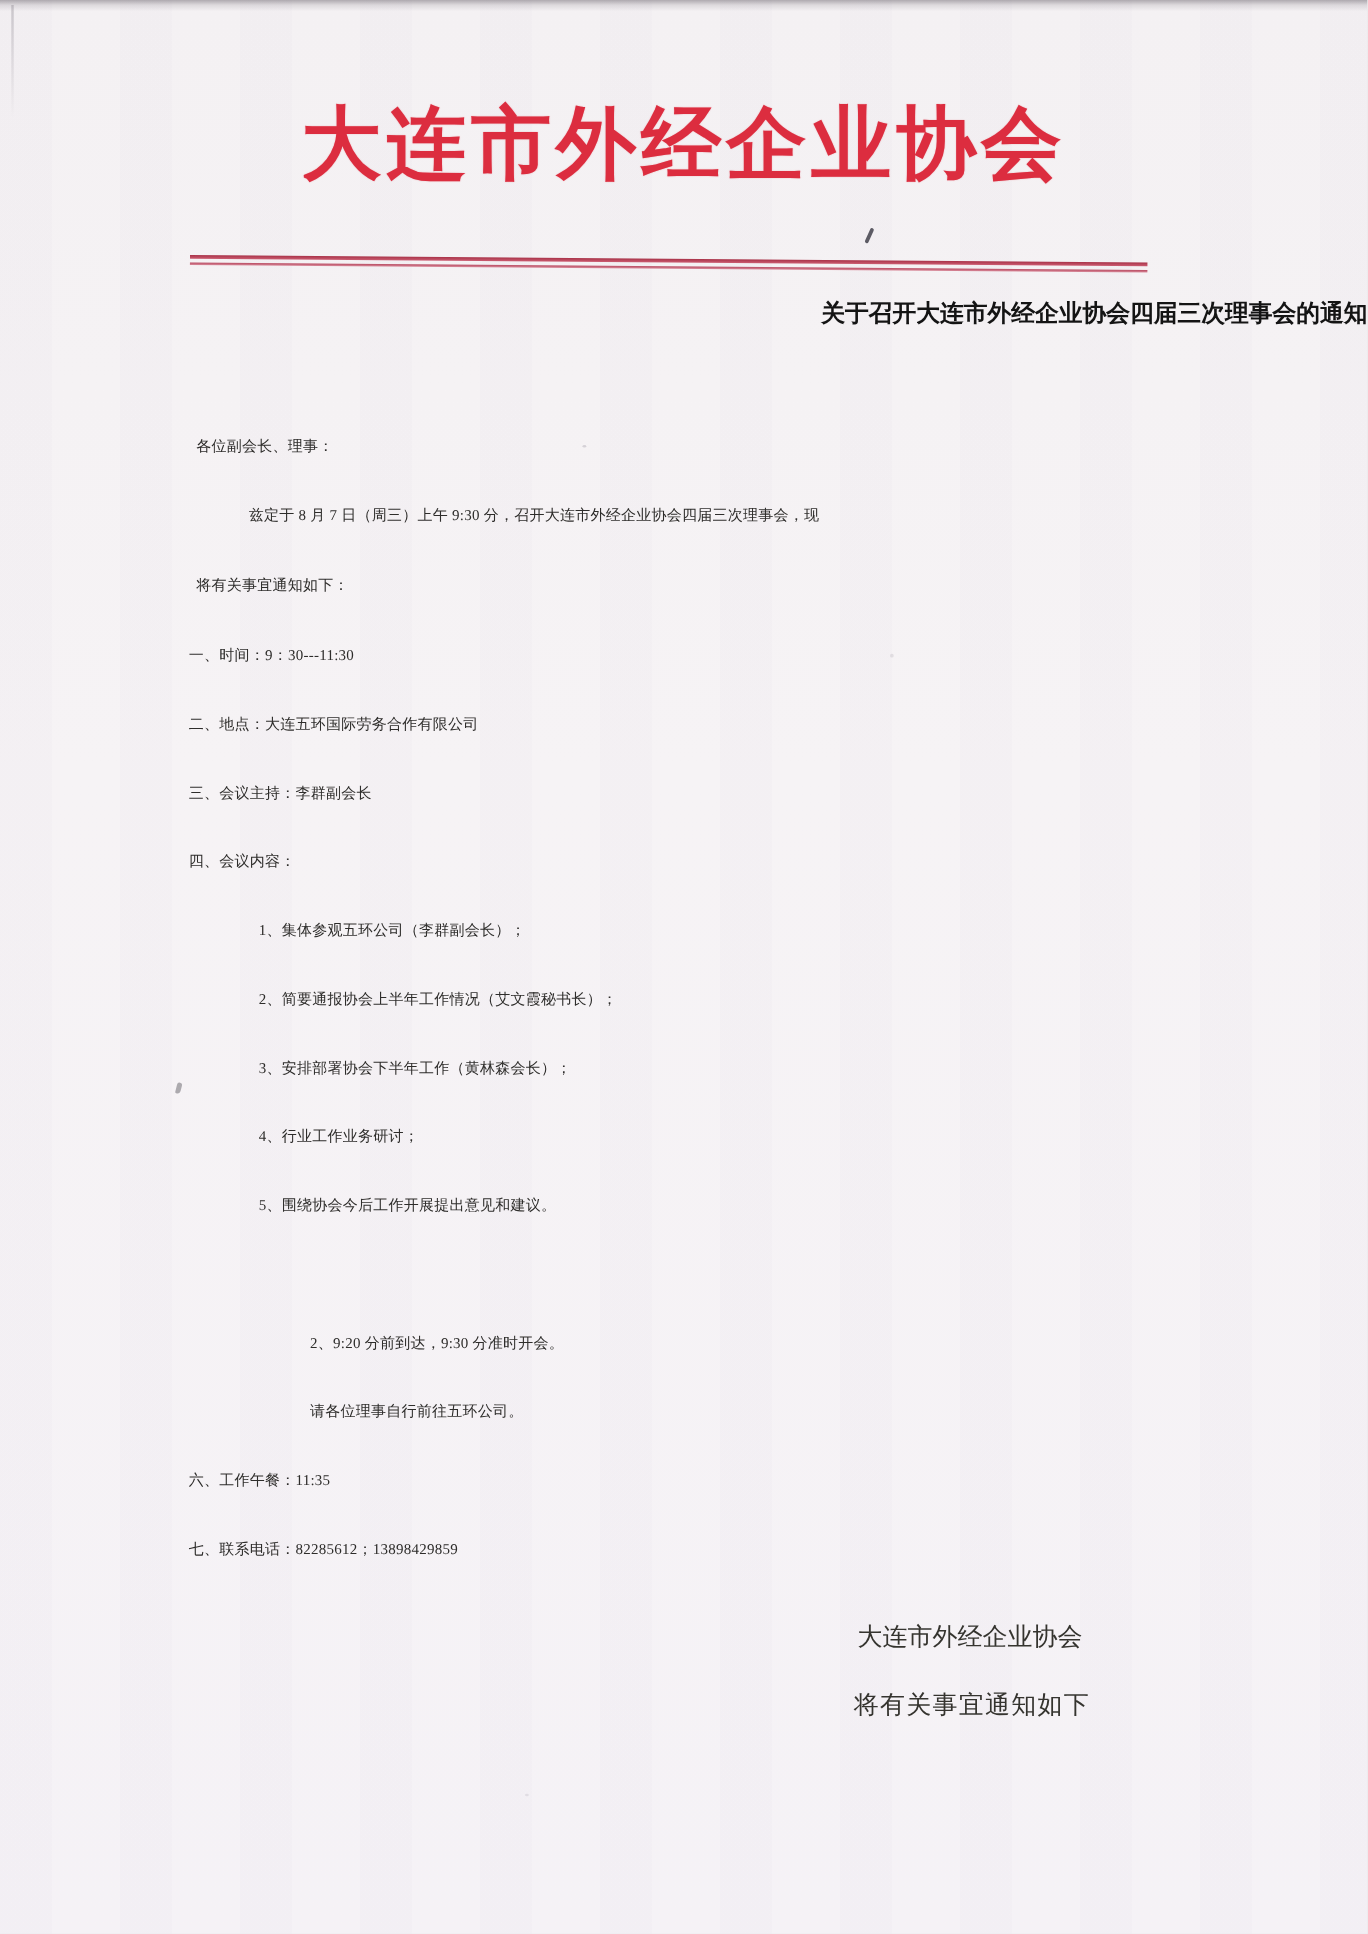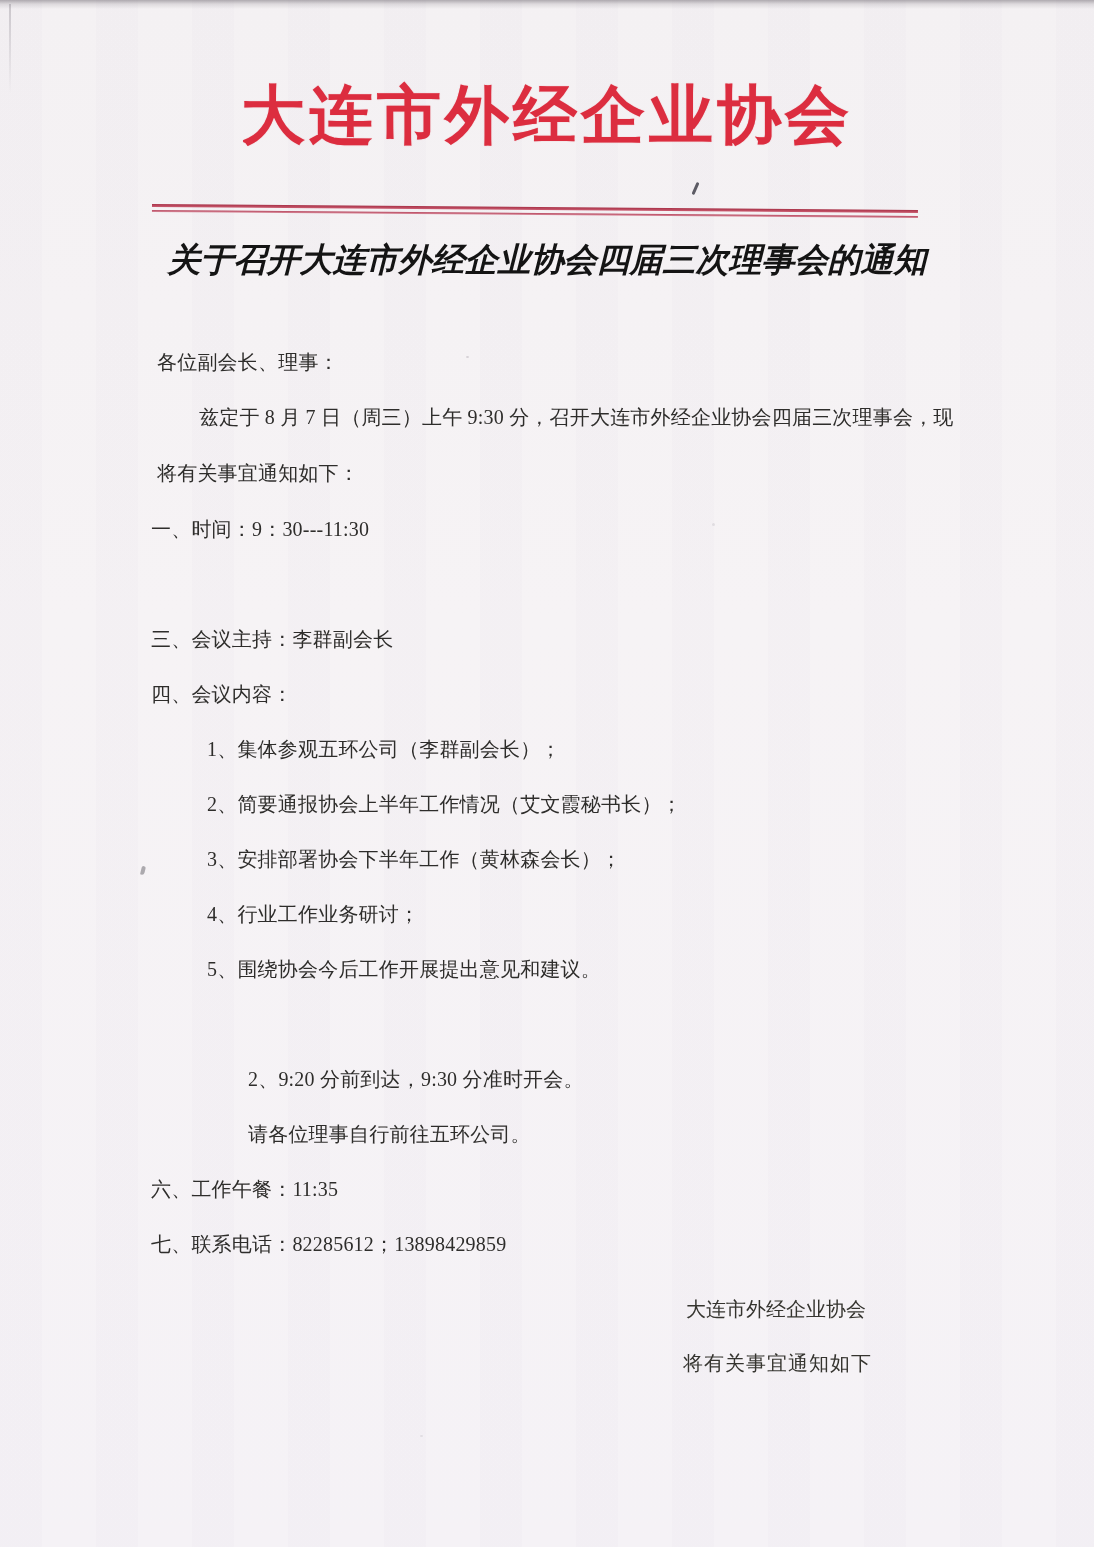--- a/index.html
+++ b/index.html
@@ -35,29 +35,28 @@
   .rule-wrap {
     position: absolute; left: 152px; top: 204px; width: 766px;
     transform: rotate(0.45deg); transform-origin: left top;
   }
   .rule-a { height: 3px; background: linear-gradient(180deg, #a83248, #cc5d72); }
   .rule-gap { height: 3px; }
   .rule-b { height: 2px; background: linear-gradient(180deg, #b84a61, #d98b9b); }
   
   .doc-title {
     position: absolute; left: 0; top: 238px; width: 100%;
-    text-align: center;
-    font-size: 33px; font-weight: bold; color: #141414;
+    text-align: right;
+    font-size: 19px; font-weight: bold; color: #141414;
     letter-spacing: 0px;
-    font-style: italic;
   }
   
   .bl {
     position: absolute;
-    font-size: 20px; color: #2e2d2b;
+    font-size: 12px; color: #2e2d2b;
     white-space: pre; letter-spacing: 0.2px;
   }
   .sig { position: absolute; font-size: 20px; color: #35342f; white-space: pre; }
   .sig-date { letter-spacing: 1px; }
   
   .tick-mark {
     position: absolute; left: 694px; top: 182px; width: 3px; height: 13px;
     background: #42414b; border-radius: 2px;
     transform: rotate(24deg); opacity: 0.85;
   }
@@ -88,20 +87,21 @@
   </div>
 
   <div class="tick-mark"></div>
 
   <div class="doc-title">关于召开大连市外经企业协会四届三次理事会的通知</div>
 
   <div class="bl" style="left:157px; top:349px">各位副会长、理事：</div>
   <div class="bl" style="left:199px; top:404px">兹定于 8 月 7 日（周三）上午 9:30 分，召开大连市外经企业协会四届三次理事会，现</div>
   <div class="bl" style="left:157px; top:460px">将有关事宜通知如下：</div>
   <div class="bl" style="left:151px; top:516px">一、时间：9：30---11:30</div>
+  <div class="bl" style="left:151px; top:571px">二、地点：大连五环国际劳务合作有限公司</div>
   <div class="bl" style="left:151px; top:626px">三、会议主持：李群副会长</div>
   <div class="bl" style="left:151px; top:681px">四、会议内容：</div>
   <div class="bl" style="left:207px; top:736px">1、集体参观五环公司（李群副会长）；</div>
   <div class="bl" style="left:207px; top:791px">2、简要通报协会上半年工作情况（艾文霞秘书长）；</div>
   <div class="bl" style="left:207px; top:846px">3、安排部署协会下半年工作（黄林森会长）；</div>
   <div class="bl" style="left:207px; top:901px">4、行业工作业务研讨；</div>
   <div class="bl" style="left:207px; top:956px">5、围绕协会今后工作开展提出意见和建议。</div>
   <div class="bl" style="left:248px; top:1066px">2、9:20 分前到达，9:30 分准时开会。</div>
   <div class="bl" style="left:248px; top:1121px">请各位理事自行前往五环公司。</div>
   <div class="bl" style="left:151px; top:1176px">六、工作午餐：11:35</div>

